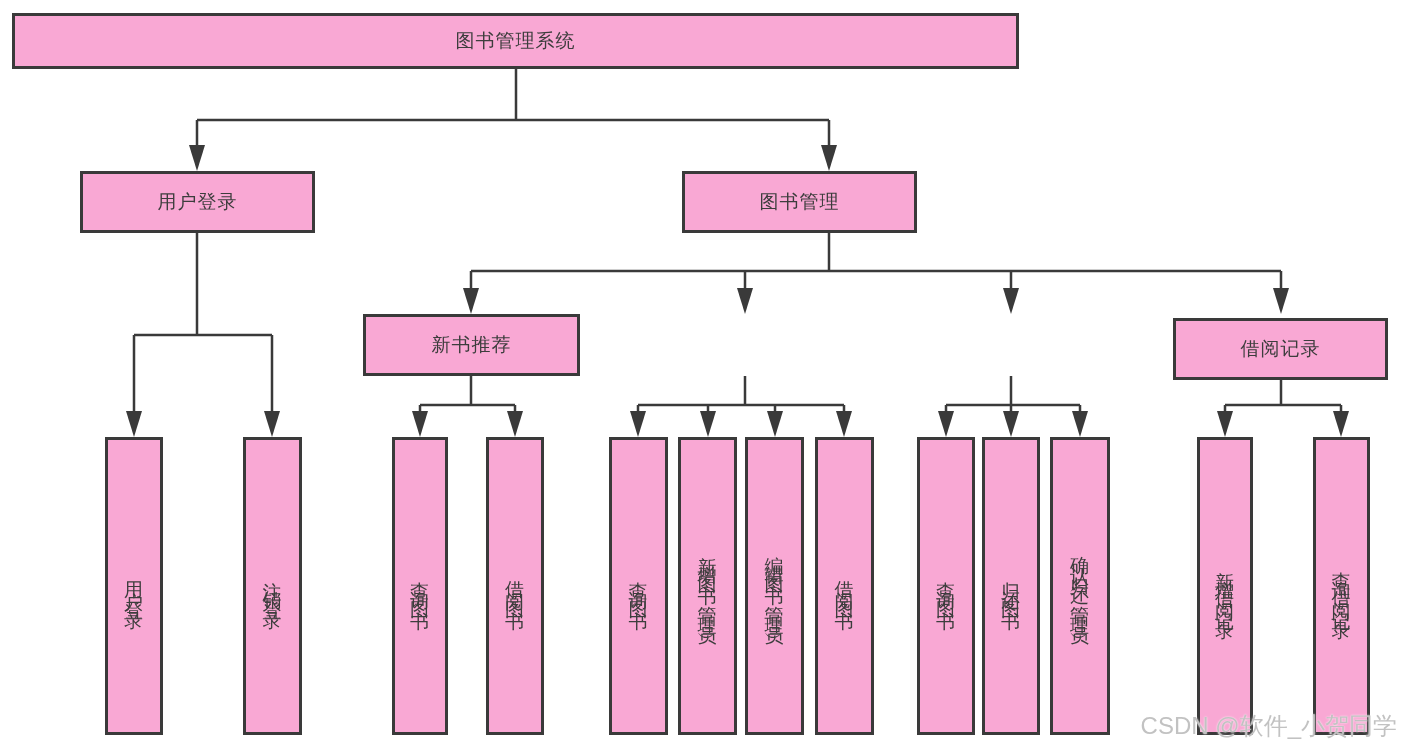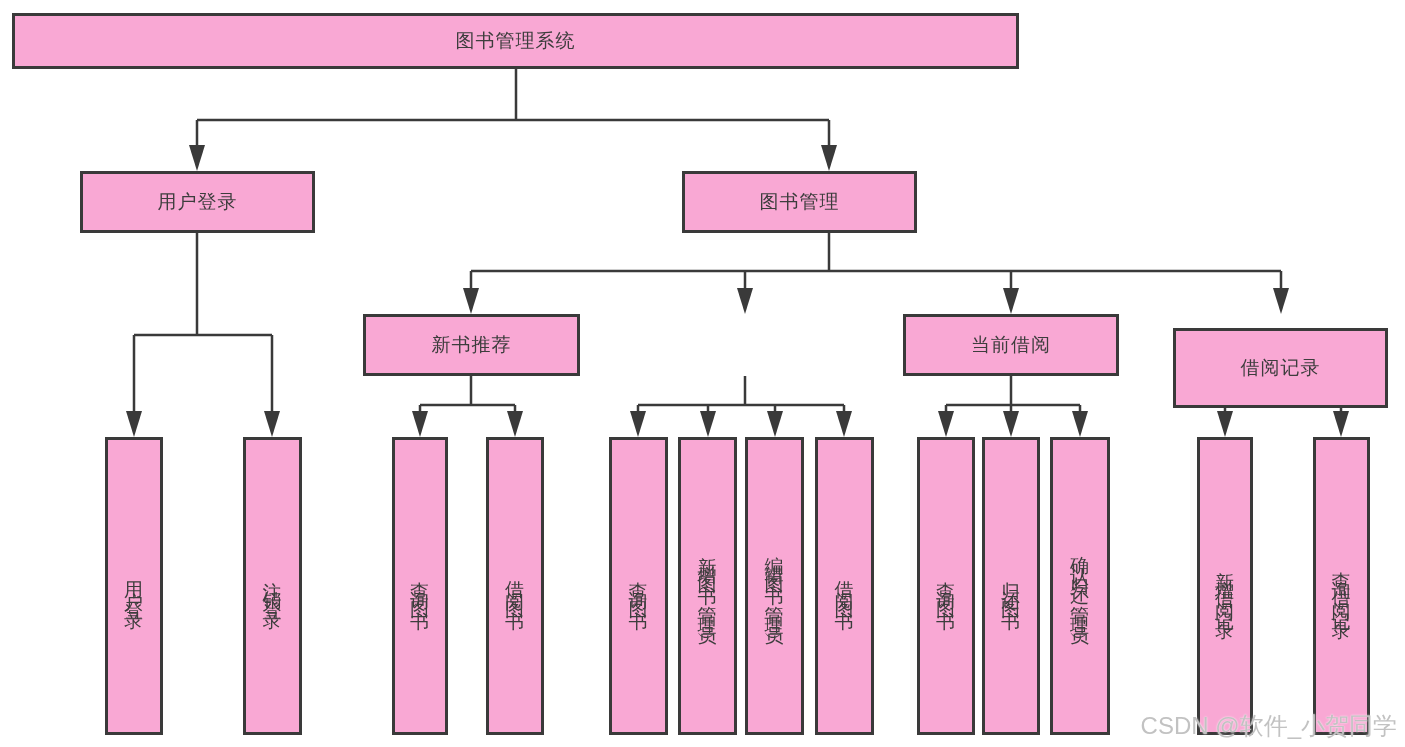--- a/index.html
+++ b/index.html
@@ -108,24 +108,21 @@
   <div class="box h" style="left:80px;top:171px;width:235px;height:62px">
     <span>用户登录</span>
   </div>
   <div class="box h" style="left:682px;top:171px;width:235px;height:62px">
     <span>图书管理</span>
   </div>
 
   <div class="box h" style="left:363px;top:314px;width:217px;height:62px">
     <span>新书推荐</span>
   </div>
-  <div class="box h" style="left:903px;top:314px;width:216px;height:62px">
-    <span>当前借阅</span>
-  </div>
-  <div class="box h" style="left:1173px;top:328px;width:215px;height:80px">
+  <div class="box h" style="left:1173px;top:318px;width:215px;height:62px">
     <span>借阅记录</span>
   </div>
 
   <div class="box v" style="left:105px;top:437px;width:58px;height:298px">
     <span>用户登录</span>
   </div>
   <div class="box v" style="left:243px;top:437px;width:59px;height:298px">
     <span>注销登录</span>
   </div>
 

